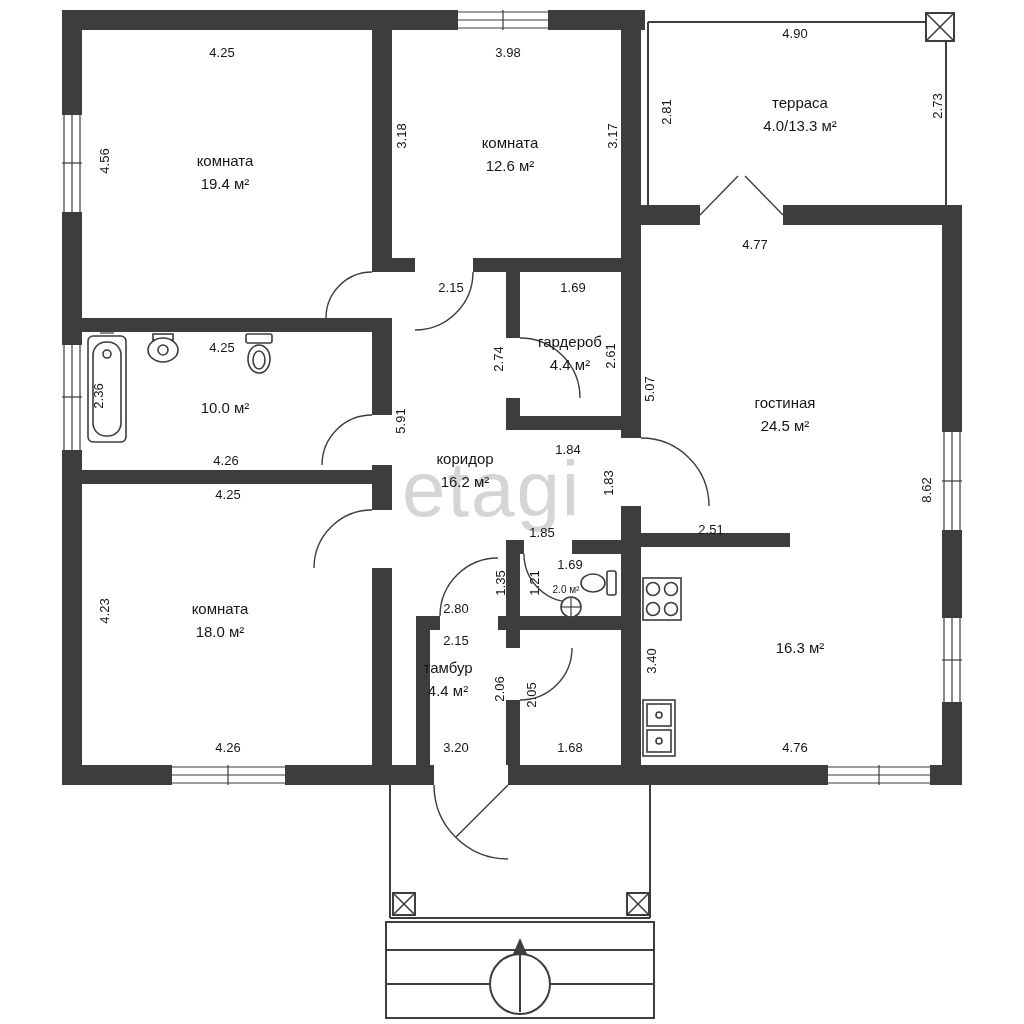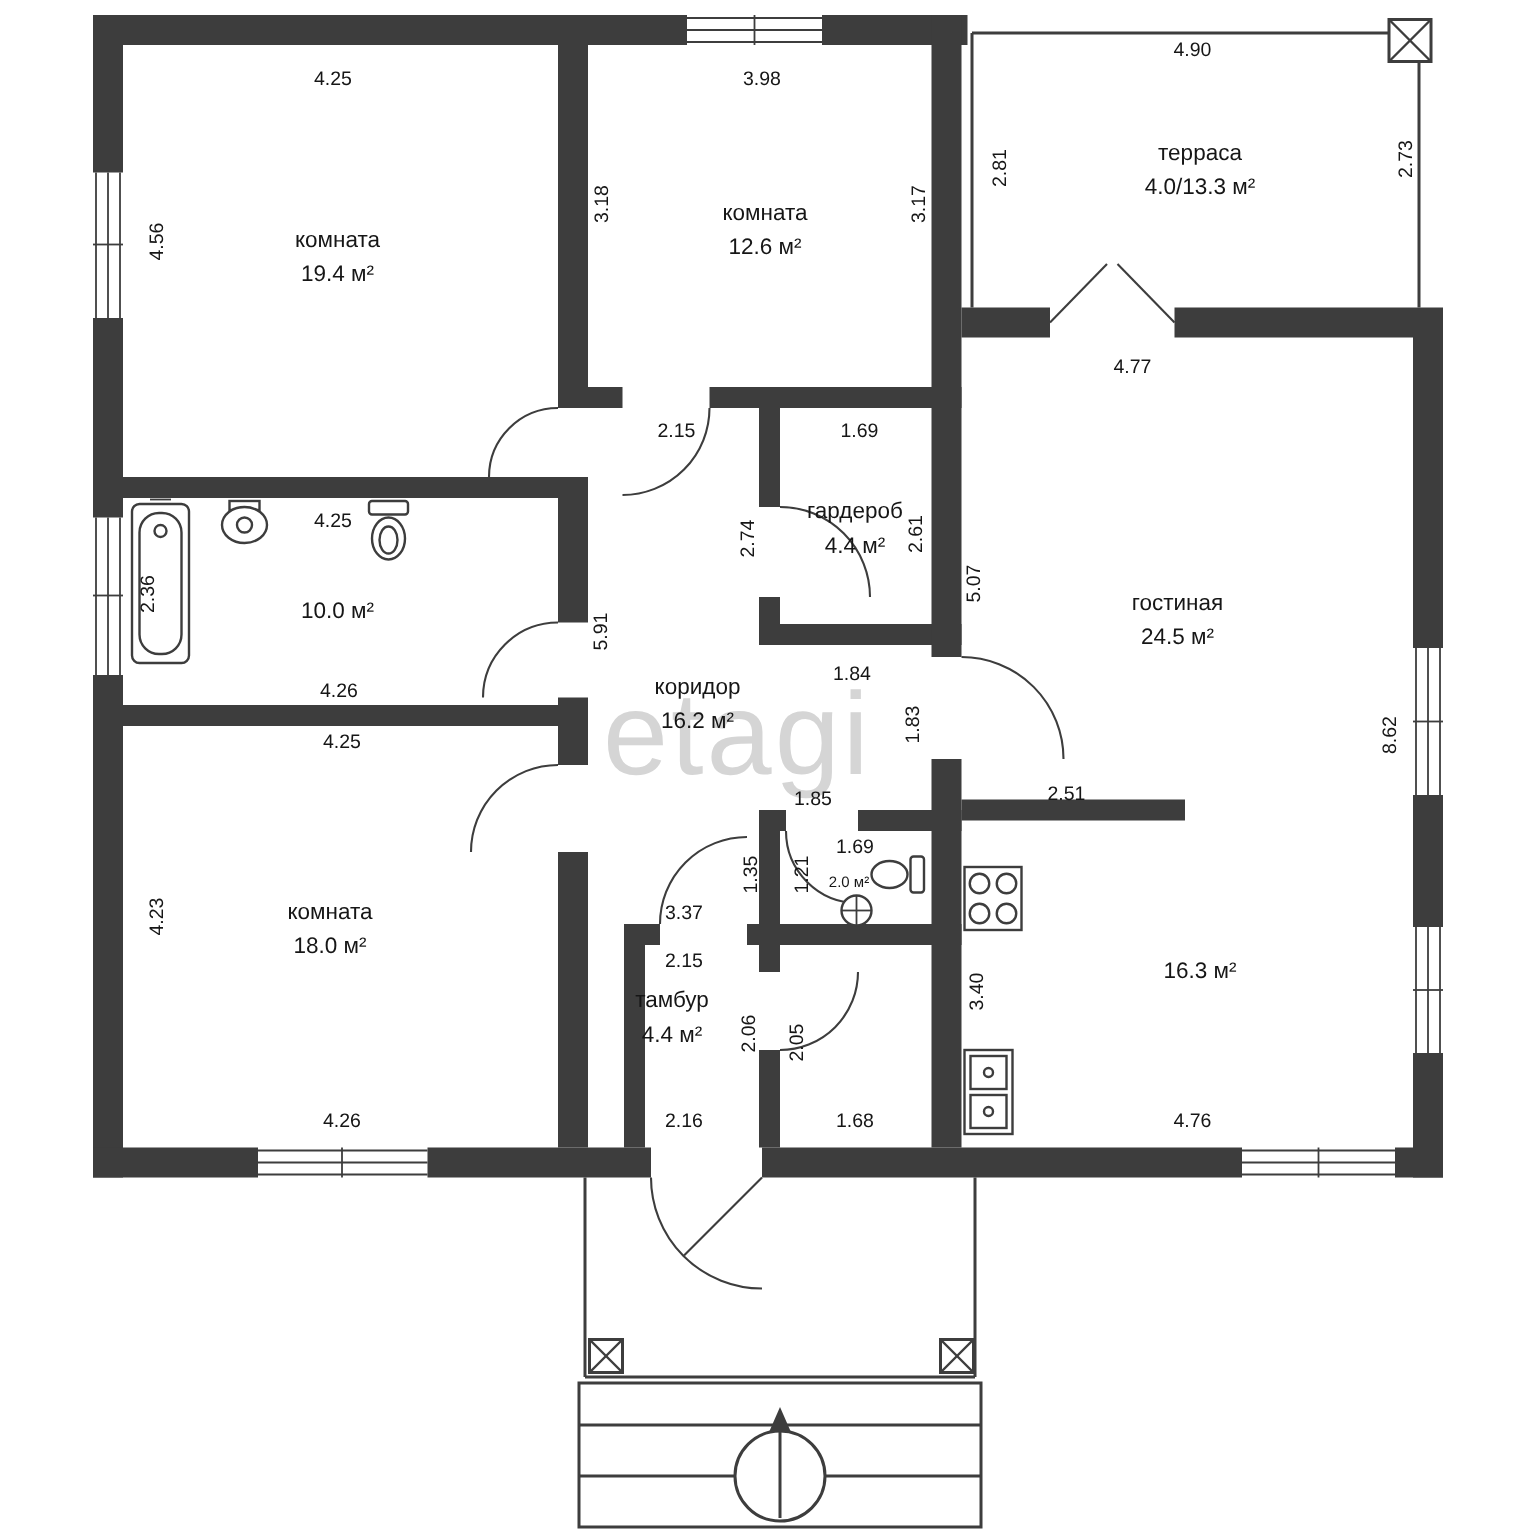--- a/index.html
+++ b/index.html
@@ -259,24 +259,24 @@
   <div class="dim" style="left:451px;top:287px">2.15</div>
   <div class="dim" style="left:573px;top:287px">1.69</div>
   <div class="dim" style="left:755px;top:244px">4.77</div>
   <div class="dim" style="left:222px;top:347px">4.25</div>
   <div class="dim" style="left:568px;top:449px">1.84</div>
   <div class="dim" style="left:226px;top:460px">4.26</div>
   <div class="dim" style="left:228px;top:494px">4.25</div>
   <div class="dim" style="left:542px;top:532px">1.85</div>
   <div class="dim" style="left:711px;top:529px">2.51</div>
   <div class="dim" style="left:570px;top:564px">1.69</div>
-  <div class="dim" style="left:456px;top:608px">3.37</div>
+  <div class="dim" style="left:456px;top:608px">2.80</div>
   <div class="dim" style="left:456px;top:640px">2.15</div>
   <div class="dim" style="left:228px;top:747px">4.26</div>
-  <div class="dim" style="left:456px;top:747px">2.16</div>
+  <div class="dim" style="left:456px;top:747px">3.20</div>
   <div class="dim" style="left:570px;top:747px">1.68</div>
   <div class="dim" style="left:795px;top:747px">4.76</div>
 
   <div class="dim v" style="left:104px;top:161px">4.56</div>
   <div class="dim v" style="left:401px;top:136px">3.18</div>
   <div class="dim v" style="left:612px;top:136px">3.17</div>
   <div class="dim v" style="left:666px;top:112px">2.81</div>
   <div class="dim v" style="left:937px;top:106px">2.73</div>
   <div class="dim v" style="left:498px;top:359px">2.74</div>
   <div class="dim v" style="left:610px;top:356px">2.61</div>

